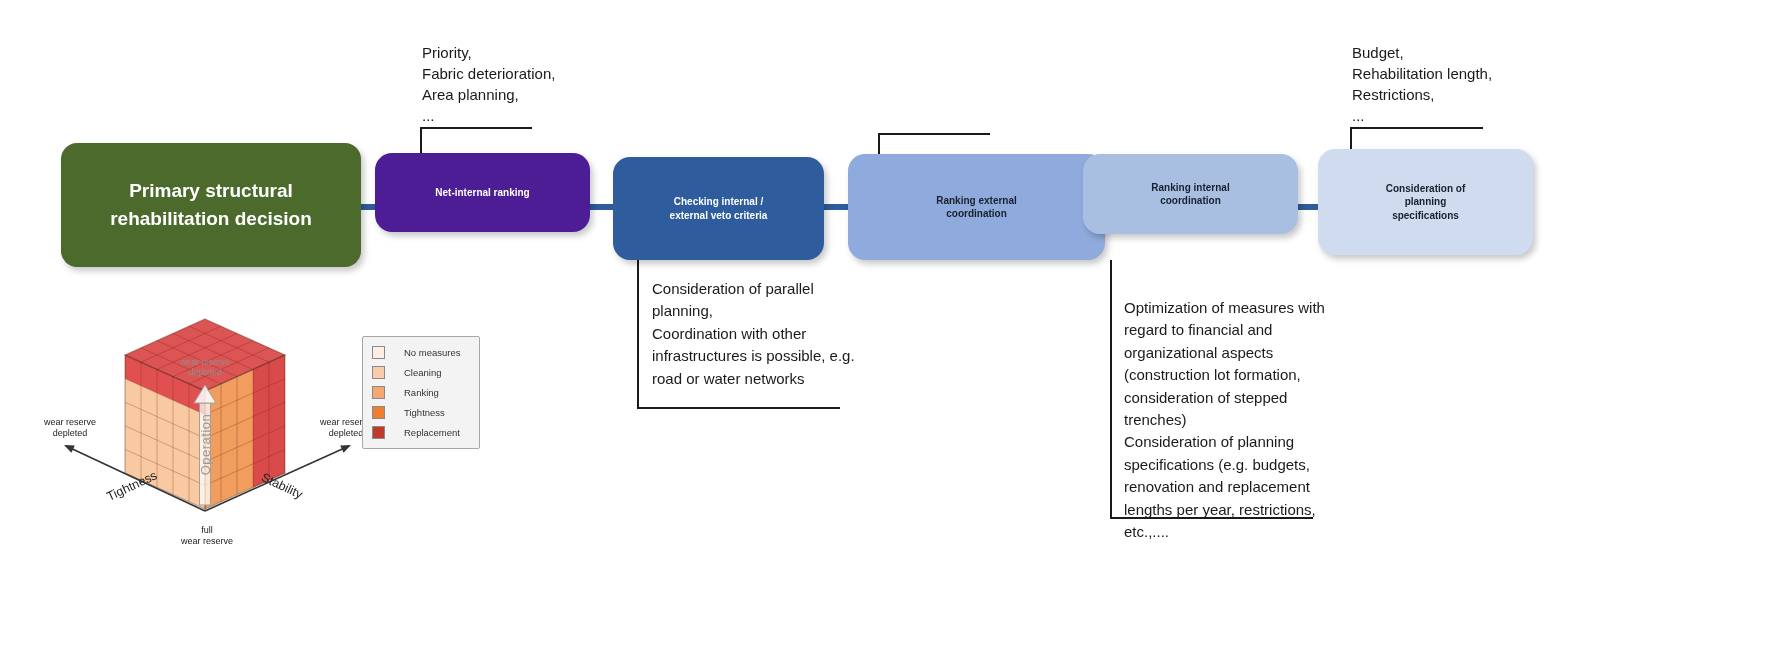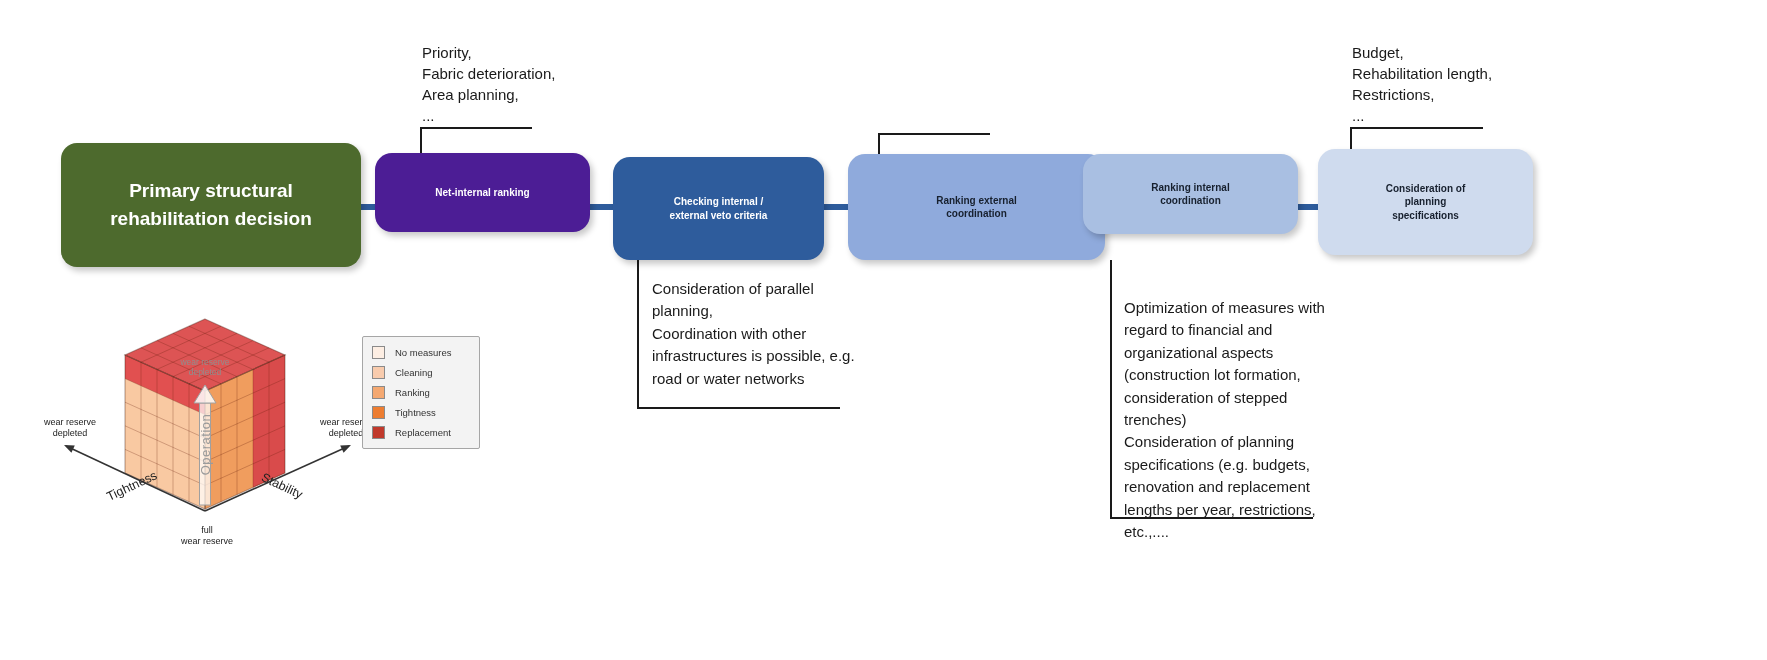--- a/index.html
+++ b/index.html
@@ -48,21 +48,21 @@
   .tiny-gray{font-size:8.5px;line-height:10px;color:#8f8f8f;}
   .op-label{font-size:13px;color:#9b9b9b;letter-spacing:0.5px;}
   
   #legend{
     left:362px;top:336px;width:118px;
     background:#f3f3f3;border:1px solid #a6a6a6;border-radius:2px;
     padding:9px 9px;box-sizing:border-box;
     display:flex;flex-direction:column;gap:7px;
     z-index:2;
   }
-  .legend-row{display:flex;align-items:center;gap:10px;}
+  .legend-row{display:flex;align-items:center;gap:19px;}
   .legend-swatch{width:11px;height:11px;border:1px solid #8a8a8a;flex:0 0 auto;}
   .legend-label{font-size:9.5px;color:#333;}
 </style>
 </head>
 <body>
 
 <div id="canvas">
 
   <div class="abs connector" style="left: 320px; top: 204px; width: 1100px; background: rgb(46, 92, 156);"></div>
 

